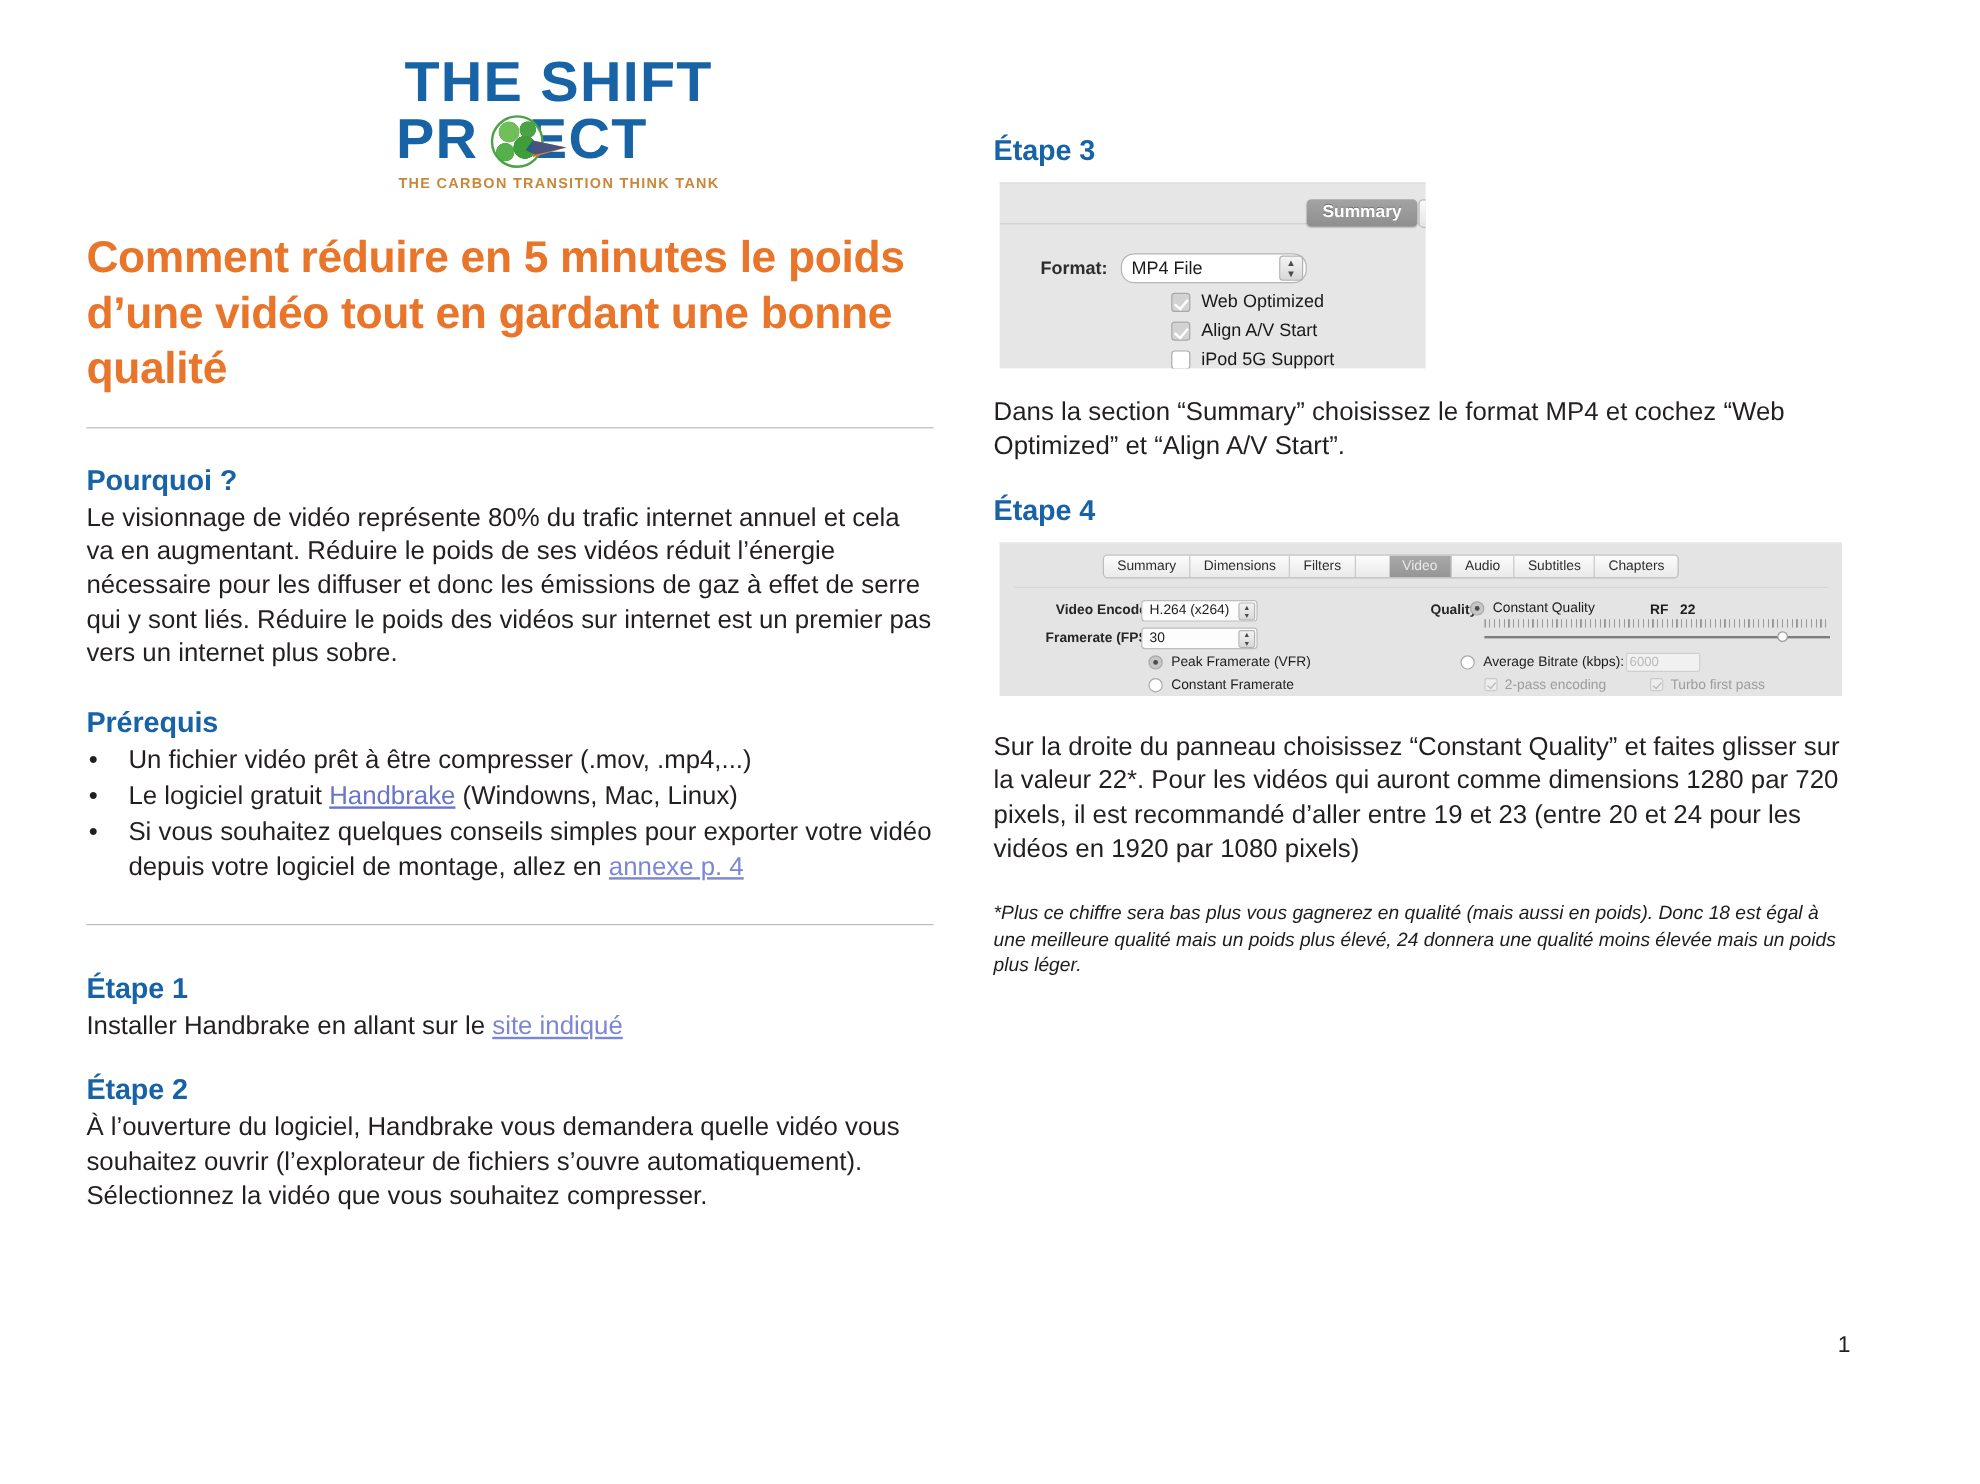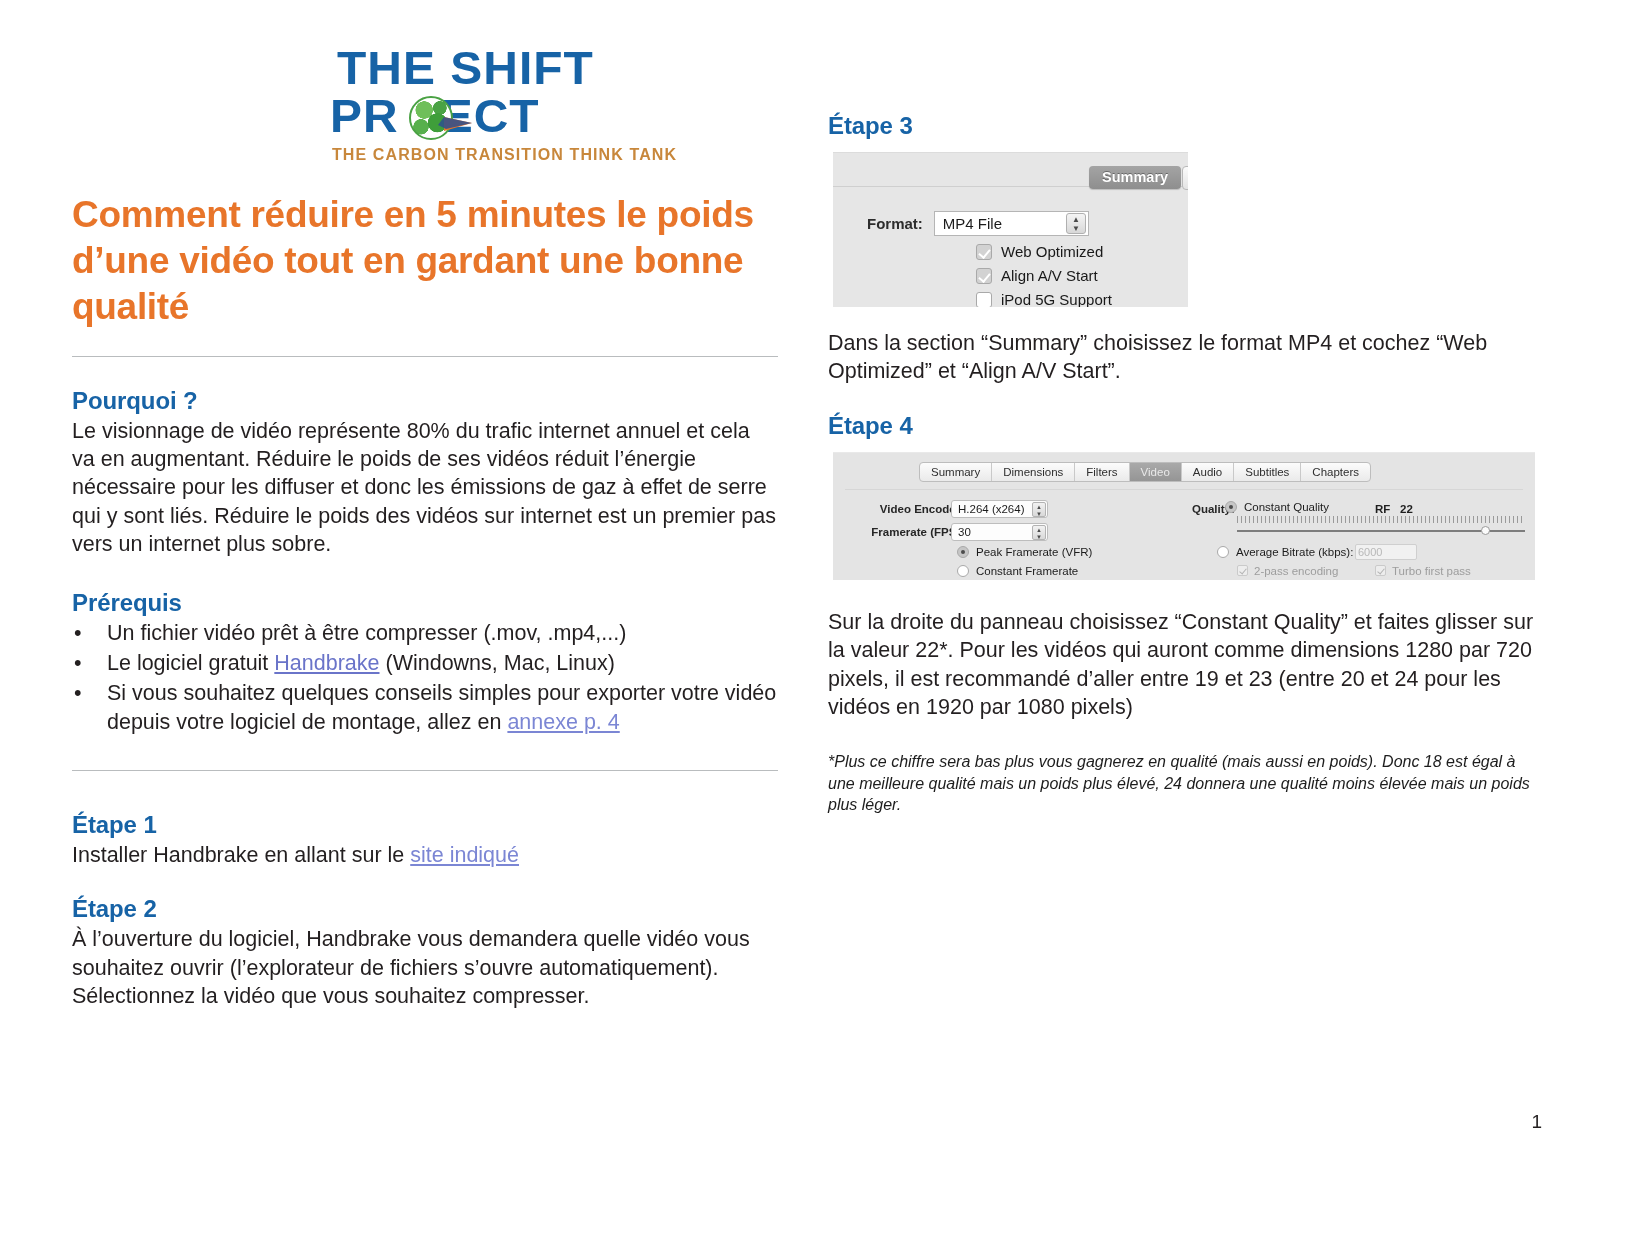--- a/index.html
+++ b/index.html
@@ -51,21 +51,21 @@
     transform: scaleX(1.02);
     transform-origin: left center;
     white-space: nowrap;
   }
   .logo-line1 { position: absolute; left: 15px; top: 8px; }
   .logo-line2 { position: absolute; left: 8px; top: 56px; }
   .logo-tag {
     position: absolute;
     left: 10px;
     top: 110px;
-    font-size: 16px;
+    font-size: 12px;
     font-weight: bold;
     color: #c8873b;
     letter-spacing: 1.1px;
     white-space: nowrap;
   }
   
   .globe {
     position: absolute;
     left: 87px;
     top: 60px;
@@ -199,21 +199,21 @@
     font-weight: bold;
     color: #2d2d2d;
     margin-right: 11px;
   }
   .combo {
     position: relative;
     width: 155px;
     height: 25px;
     background: #ffffff;
     border: 1px solid #b5b5b5;
-    border-radius: 0;
+    border-radius: 11px;
     display: flex;
     align-items: center;
     padding-left: 8px;
     font-size: 15px;
     color: #1b1b1b;
   }
   .combo .stepper {
     position: absolute;
     right: 2px; top: 1px;
     width: 20px; height: 21px;
@@ -281,20 +281,21 @@
     font-size: 11.5px;
     padding: 3px 11px 0 11px;
     color: #2e2e2e;
     border-right: 1px solid #c9c9c9;
     white-space: nowrap;
   }
   .shot4 .tabbar .t:last-child { border-right: 0; }
   .shot4 .tabbar .t.sel {
     background: linear-gradient(#a9a9a9, #959595);
     color: #e9e9e9;
+    margin-left: 28px;
   }
   .shot4 .divline2 {
     position: absolute;
     left: 12px; right: 12px; top: 36px;
     border-top: 1px solid #d6d6d6;
   }
   .shot4 .lblr {
     position: absolute;
     font-size: 11.5px;
     font-weight: bold;

